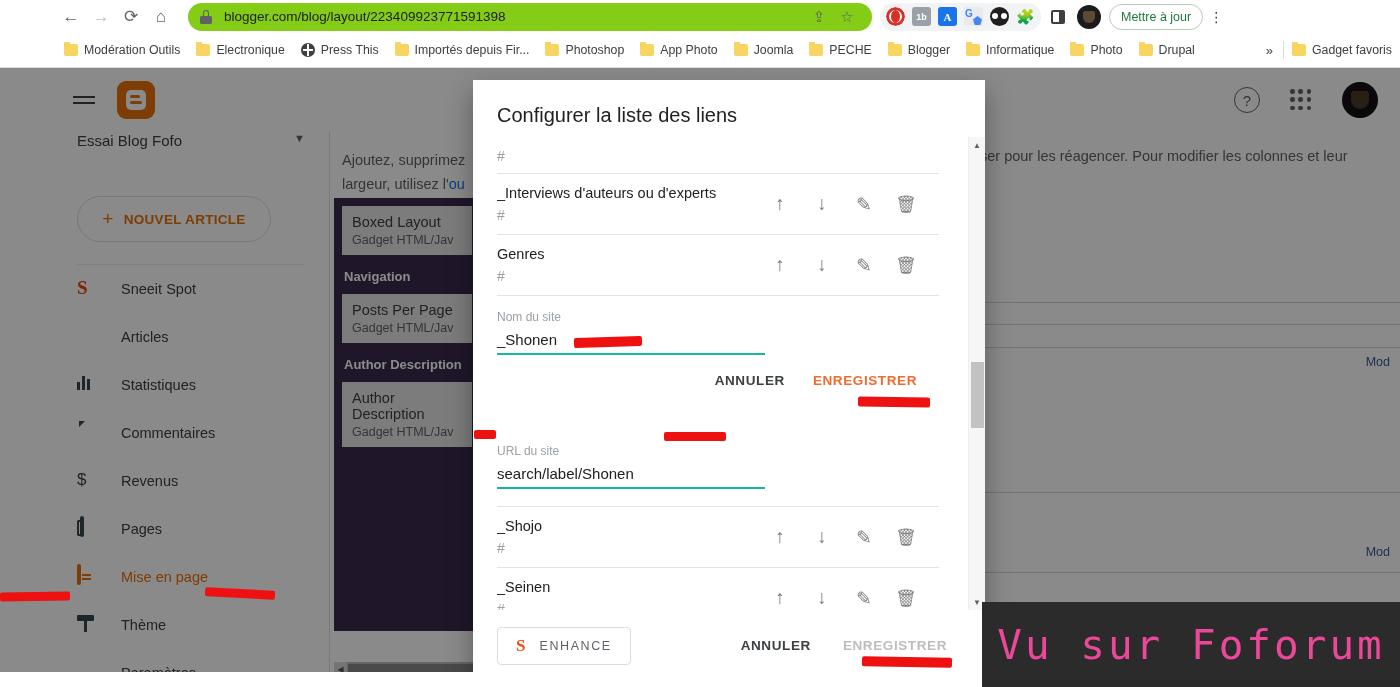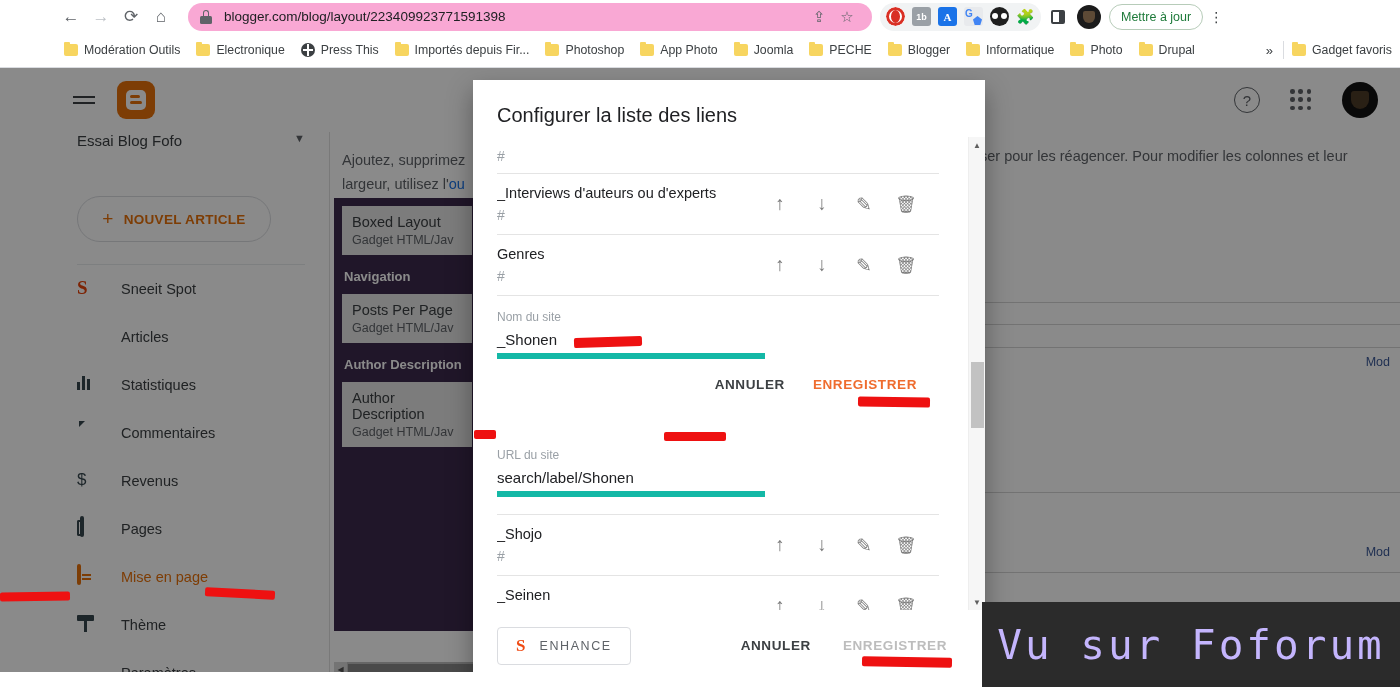--- a/index.html
+++ b/index.html
@@ -22,21 +22,21 @@
     display: flex; align-items: center;
   }
   .nav-btn {
     width: 30px; height: 30px; display: flex; align-items: center; justify-content: center;
     color: #5f6368; font-size: 17px; line-height: 1;
   }
   .nav-btn.back { margin-left: 56px; }
   .nav-btn.disabled { color: #bdc1c6; }
   .omnibox {
     margin-left: 12px; height: 28px; flex: 0 0 auto; width: 684px;
-    background: #f9a8d4; border-radius: 14px;
+    background: #84cc16; border-radius: 14px;
     display: flex; align-items: center; padding: 0 12px;
   }
   .lock-icon { width: 12px; height: 14px; position: relative; margin-right: 12px; flex: 0 0 auto; }
   .lock-icon .body { position: absolute; bottom: 0; left: 0; width: 12px; height: 8px; background: #5f6368; border-radius: 1.5px; }
   .lock-icon .shackle { position: absolute; top: 0; left: 2.8px; width: 6.4px; height: 7px; border: 1.7px solid #5f6368; border-bottom: none; border-radius: 4px 4px 0 0; }
   .omni-url { font-size: 13.5px; color: #202124; white-space: nowrap; }
   .omni-right { margin-left: auto; display: flex; align-items: center; gap: 2px; }
   .share-ic, .star-ic { width: 26px; height: 26px; display: flex; align-items: center; justify-content: center; color: #5f6368; font-size: 15px; }
 
   .ext-pill {
@@ -163,21 +163,21 @@
   .link-row .texts { flex: 1; min-width: 0; }
   .link-row .name { font-size: 14.5px; color: #202124; line-height: 22px; white-space: nowrap; overflow: hidden; }
   .link-row .url { font-size: 14px; color: #9aa0a6; line-height: 22px; }
   .row-actions { display: flex; align-items: center; gap: 20px; padding-right: 22px; }
   .act { width: 22px; height: 22px; display: flex; align-items: center; justify-content: center; color: #7b7b7b; font-size: 19px; }
   .act.trash { font-size: 17px; }
   .first-url { font-size: 14px; color: #9aa0a6; line-height: 22px; padding-top: 8px; border-bottom: 1px solid #e4e4e4; padding-bottom: 6px; }
 
   .field { padding-top: 14px; }
   .field .flabel { font-size: 12px; color: #9aa0a6; }
-  .field .finput { font-size: 15px; color: #202124; padding: 7px 0 5px 0; border-bottom: 6px solid #14b8a6; width: 268px; }
+  .field .finput { font-size: 15px; color: #202124; padding: 7px 0 5px 0; border-bottom: 2px solid #14b8a6; width: 268px; }
   .edit-actions { display: flex; justify-content: flex-end; gap: 28px; padding: 18px 0 6px 0; padding-right: 22px; }
   .btn-text { font-size: 13.5px; font-weight: bold; letter-spacing: .6px; color: #3c4043; }
   .btn-text.primary { color: #ef6c2e; }
   .gapline { height: 18px; border-bottom: 1px solid #e4e4e4; }
 
   .modal-scrollbar { position: absolute; right: 0; top: 0; width: 17px; bottom: 0; background: #f6f6f6; border-left: 1px solid #eee; }
   .msb-arrow { height: 16px; display: flex; align-items: center; justify-content: center; color: #5f5f5f; font-size: 8px; }
   .msb-arrow.bot { position: absolute; bottom: 0; left: 0; right: 0; }
   .msb-thumb { position: absolute; left: 2px; width: 13px; top: 225px; height: 66px; background: #c2c2c2; border-radius: 0; }
 
@@ -197,21 +197,21 @@
   .ann.s5 { left: 474px; top: 430px; width: 22px;  height: 9px;  border-radius: 2px; }
   .ann.s6 { left: 664px; top: 432px; width: 62px;  height: 9px;  border-radius: 2px; }
   .ann.s7 { left: 862px; top: 657px; width: 90px;  height: 10px; border-radius: 2px; transform: rotate(1deg); }
 
   
   .watermark {
     position: absolute; left: 982px; top: 602px; width: 418px; height: 85px; z-index: 70;
     background: #2b2b2b; display: flex; align-items: center; justify-content: center;
   }
   .watermark .txt {
-    color: #c4b5fd; font-size: 41px; letter-spacing: 3px;
+    color: #ec4899; font-size: 41px; letter-spacing: 3px;
     font-family: "DejaVu Sans Mono", monospace;
   }
   .wm-bottombar { position: absolute; left: 0; top: 672px; width: 982px; height: 15px; background: #fff; z-index: 65; }
 </style>
 </head>
 <body>
 
 <div id="root">
 
   <div class="browser-chrome">

